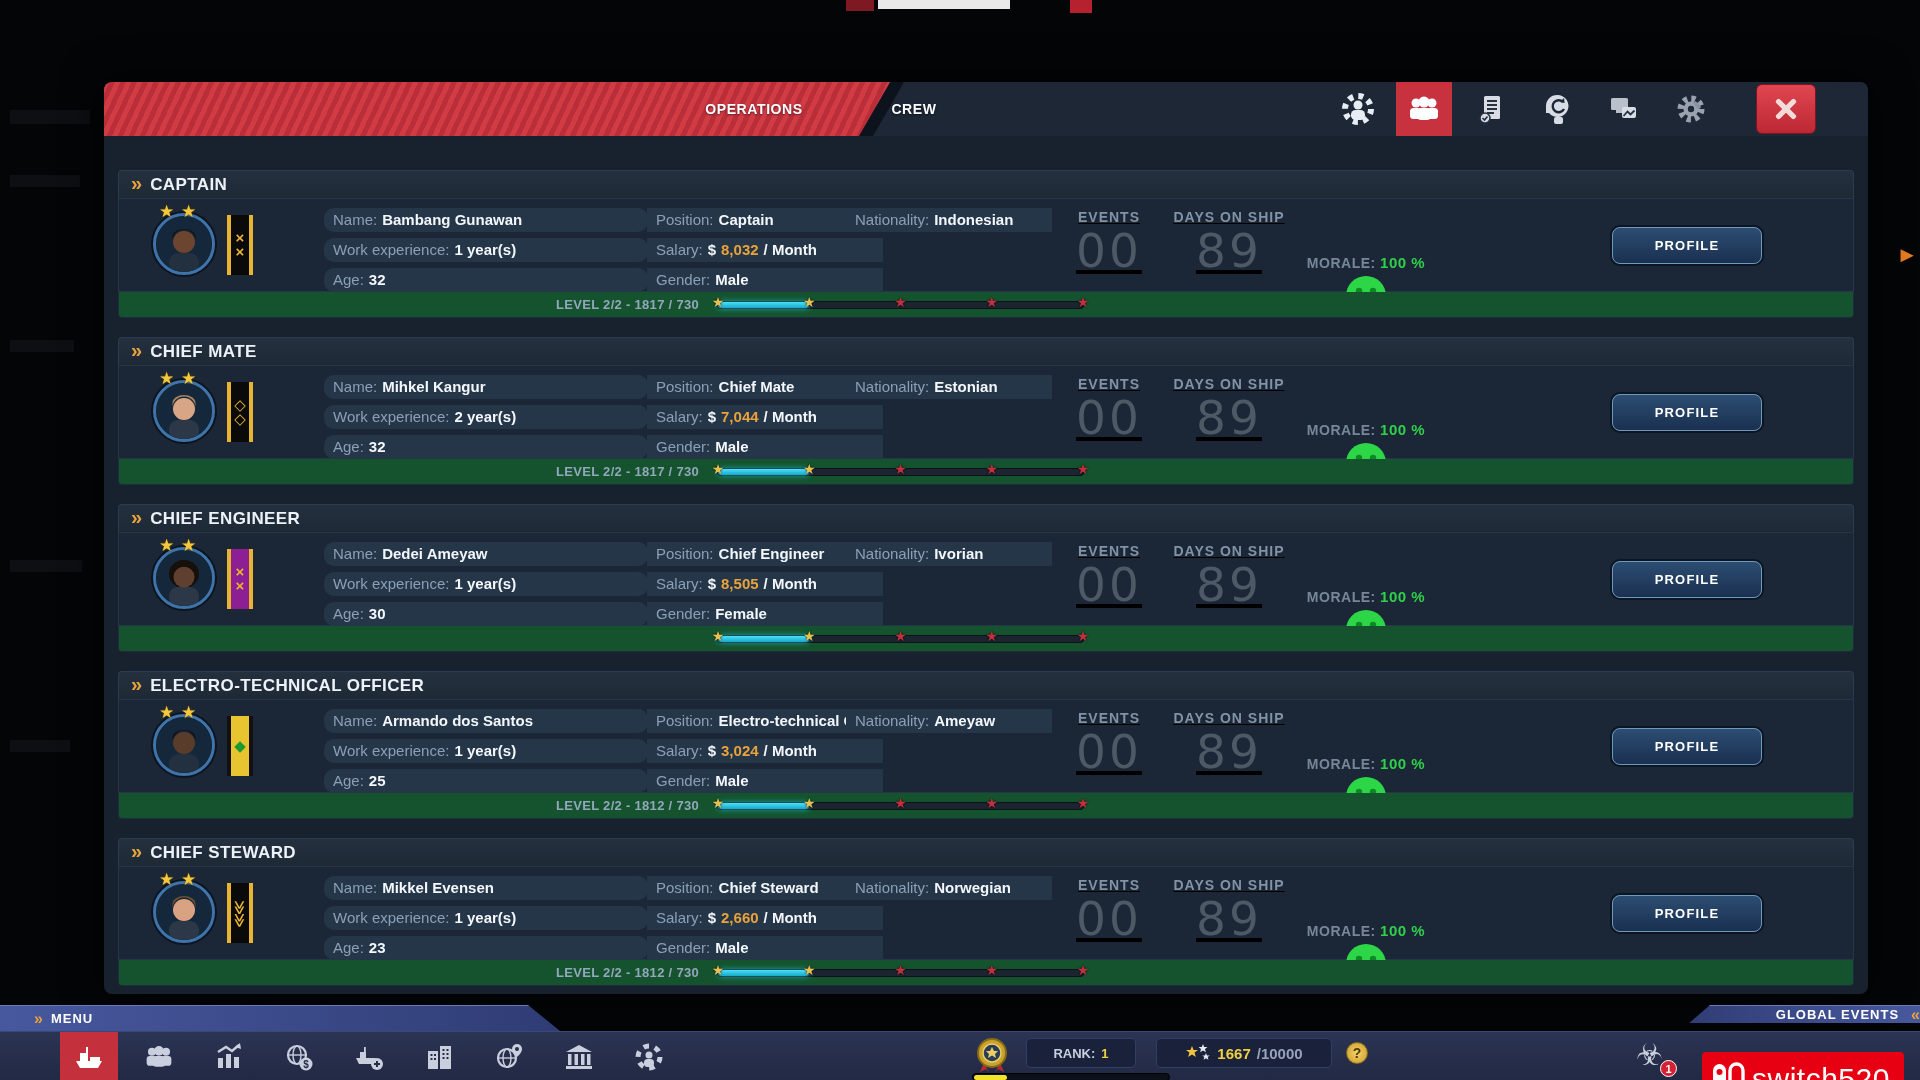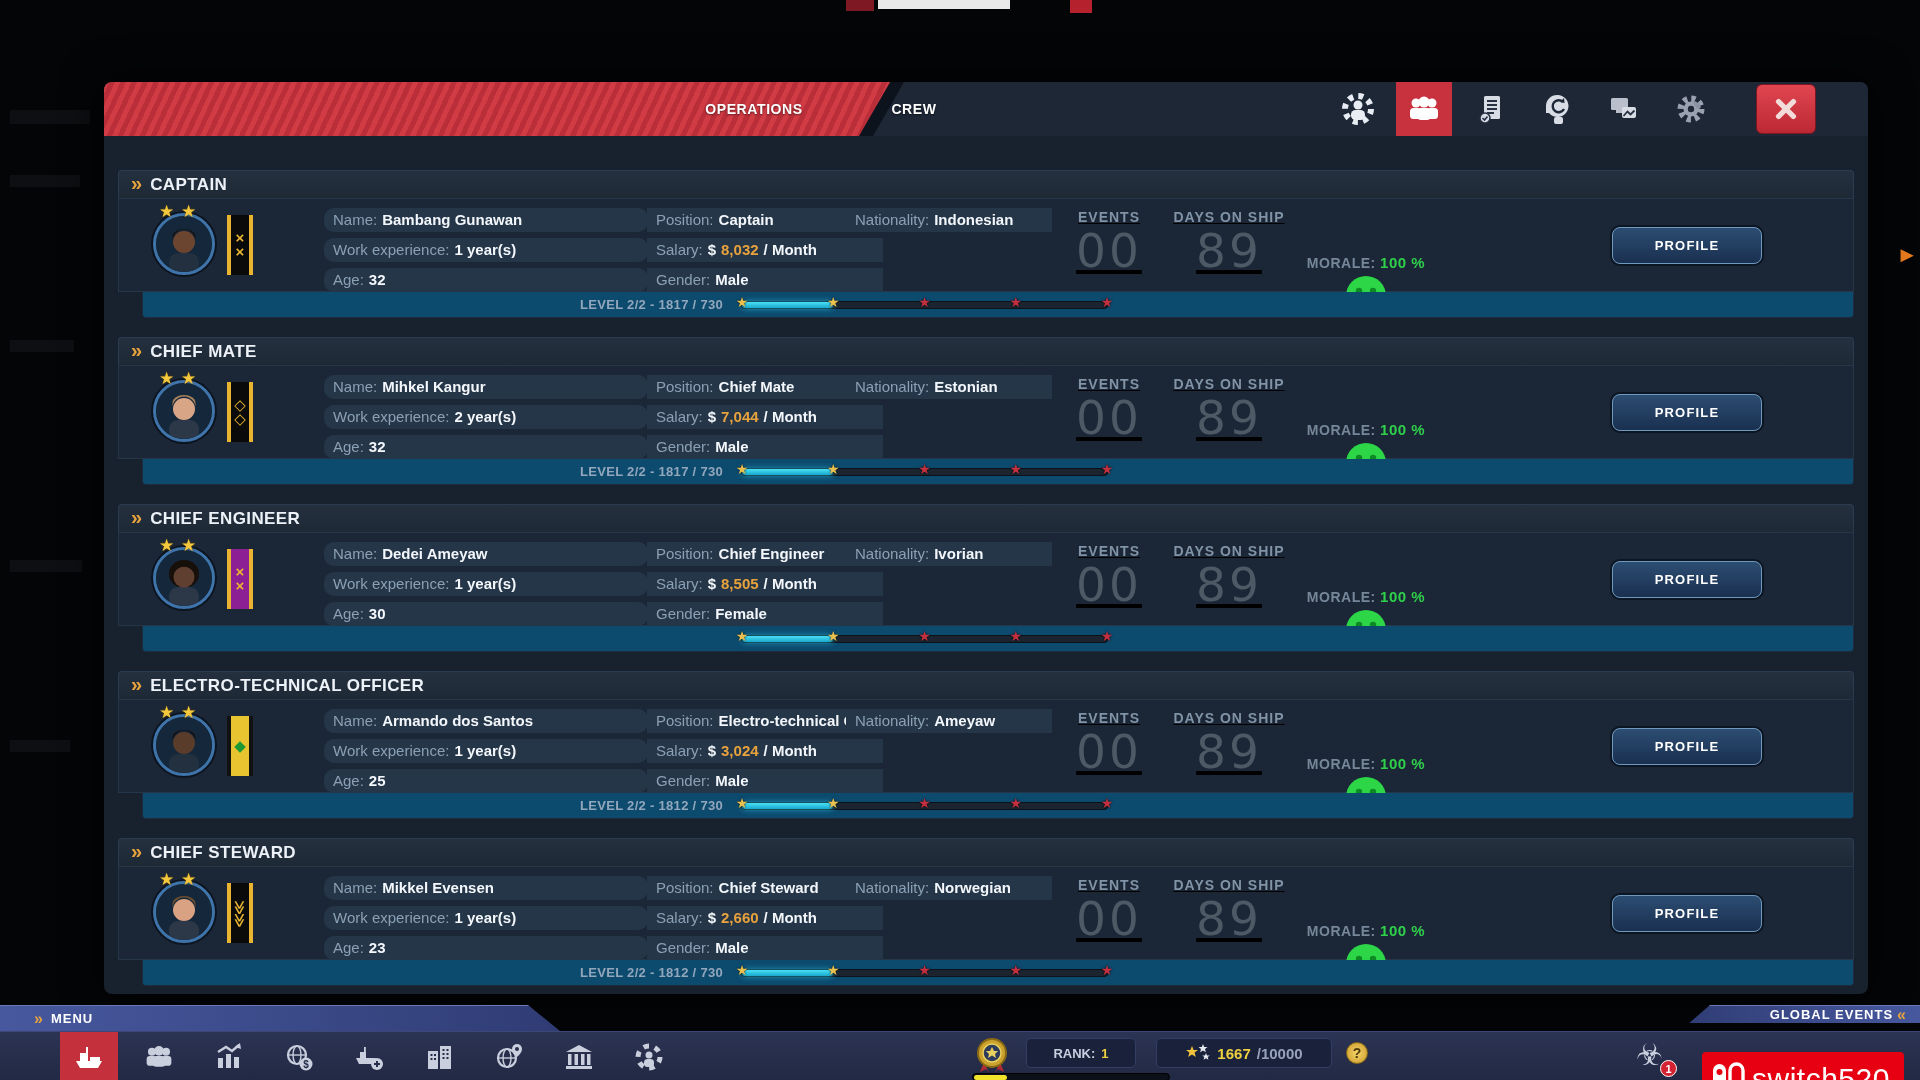--- a/index.html
+++ b/index.html
@@ -51,22 +51,22 @@
   
   .section{position:absolute;left:14px;width:1736px;height:148px;}
   .s0{top:88px}.s1{top:255px}.s2{top:422px}.s3{top:589px}.s4{top:756px}
   .sec-header{position:absolute;left:0;right:0;top:0;height:28px;
     background:linear-gradient(#25303f,#1e2936);border:1px solid #2c3c50;border-bottom:none;
     border-radius:4px 4px 0 0;display:flex;align-items:center;padding-left:12px;gap:8px;}
   .sec-chev{color:#e8a33c;font-weight:bold;font-size:20px;line-height:20px;margin-top:-3px;}
   .sec-title{color:#edf2f8;font-weight:bold;font-size:17px;letter-spacing:.4px;}
   .sec-card{position:absolute;left:0;right:0;top:28px;height:94px;background:#1b2737;
     border:1px solid #263649;}
-  .sec-level{position:absolute;left:0;right:0;top:122px;height:26px;background:#0c4a6e;
-    border:1px solid #1e2c3d;border-top:none;border-radius:0 0 4px 4px;margin-left:24px;}
+  .sec-level{position:absolute;left:0;right:0;top:122px;height:26px;background:#14532d;
+    border:1px solid #1e2c3d;border-top:none;border-radius:0 0 4px 4px;}
 
   
   .avatar{position:absolute;left:34px;top:14px;width:62px;height:62px;border-radius:50%;
     border:3px solid #3f74aa;box-shadow:0 0 0 2px #0c1420;overflow:hidden;background:#142638;}
   .avatar svg{display:block;}
   .star-pair{position:absolute;left:40px;top:2px;font-size:17px;color:#f3c83e;
     text-shadow:0 0 2px #6a4a00;letter-spacing:2px;z-index:3;}
   .insignia{position:absolute;left:108px;top:16px;width:26px;height:60px;background:#0a0a0a;
     border-left:4px solid #e8b431;border-right:4px solid #e8b431;display:flex;flex-direction:column;
     align-items:center;justify-content:center;color:#e8b431;font-weight:bold;font-size:15px;
@@ -117,21 +117,21 @@
   .bottombar{position:absolute;left:0;bottom:0;width:1920px;height:75px;}
   .menu-tab{position:absolute;left:0;top:0;width:560px;height:26px;
     background:linear-gradient(90deg,#47589e,#2f3c74);
     clip-path:polygon(0 0,528px 0,560px 26px,0 26px);display:flex;align-items:center;gap:8px;
     padding-left:34px;border-top:1px solid #6a7ab8;cursor:pointer;}
   .menu-chev{color:#e8a33c;font-weight:bold;font-size:16px;}
   .menu-label,.global-label{color:#fff;font-weight:bold;font-size:13px;letter-spacing:1px;}
   .global-tab{position:absolute;right:0;top:0;width:240px;height:18px;
     background:linear-gradient(90deg,#2f3c74,#47589e);
     clip-path:polygon(30px 0,240px 0,240px 26px,0 26px);display:flex;align-items:center;
-    justify-content:flex-end;gap:4px;padding-right:14px;border-top:1px solid #6a7ab8;cursor:pointer;}
+    justify-content:flex-end;gap:12px;border-top:1px solid #6a7ab8;cursor:pointer;}
   .bottom-main{position:absolute;left:0;top:26px;width:1920px;height:49px;
     background:linear-gradient(#2c3454,#222944);border-top:1px solid #3c4677;}
   .btile{position:absolute;top:0;width:58px;height:49px;display:flex;align-items:center;
     justify-content:center;cursor:pointer;}
   .btile.active{background:#c4303c;}
   .b0{left:60px}.b1{left:130px}.b2{left:200px}.b3{left:270px}.b4{left:340px}
   .b5{left:410px}.b6{left:480px}.b7{left:550px}.b8{left:620px}
 
   .medal{position:absolute;left:972px;top:2px;}
   .pill{position:absolute;top:6px;height:30px;background:#19223a;border:1px solid #323e63;

